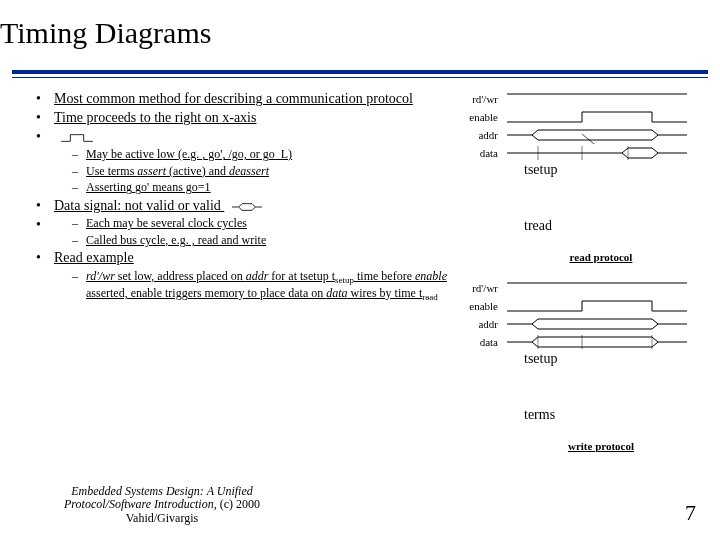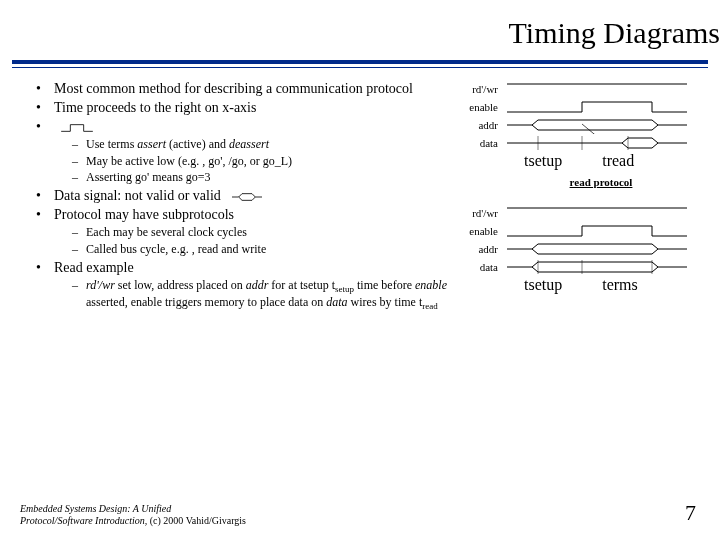--- a/index.html
+++ b/index.html
@@ -4,61 +4,60 @@
 <style>
   * { box-sizing: border-box; margin: 0; padding: 0; }
   body {
     width: 720px; height: 540px;
     font-family: "Times New Roman", Times, serif;
     background: #fff; color: #000;
     position: relative;
     overflow: hidden;
   }
   .title {
-    text-align: right;
+    text-align: left;
     font-size: 30px;
-    padding: 16px 0 10px 0;
-    margin-left: 12px;
+    padding: 16px 0 20px 0;
   }
   .rule {
     height: 8px;
     margin: 0 12px 12px 12px;
     border-top: 4px solid #002a8a;
     border-bottom: 1px solid #002a8a;
     background: transparent;
   }
   .content {
     display: flex;
     padding: 0 20px 0 36px;
     gap: 8px;
   }
-  .left { flex: 1 1 420px; font-size: 14px; line-height: 1.22; }
+  .left { flex: 1 1 420px; font-size: 14px; line-height: 1.22; text-decoration: underline; }
   .right { flex: 0 0 236px; font-size: 10px; }
   ul.lvl1 { list-style: none; padding-left: 0; }
   ul.lvl1 > li { position: relative; padding-left: 18px; margin-bottom: 2px; }
   ul.lvl1 > li::before {
     content: "•"; position: absolute; left: 0; top: 0; font-size: 14px;
   }
   ul.lvl2 { list-style: none; padding-left: 18px; margin-top: 2px; font-size: 12px; }
   ul.lvl2 > li { position: relative; padding-left: 14px; margin-bottom: 2px; }
   ul.lvl2 > li::before {
     content: "–"; position: absolute; left: 0; top: 0;
   }
   .sigsym { display:inline-block; width:38px; height:10px; vertical-align:middle; margin-left:4px; }
   .footer {
-    position: absolute; left: 20px; bottom: 14px; width: 260px;
-    font-size: 10px; font-style: italic; line-height: 1.15;
+    position: absolute; left: 32px; bottom: 14px; width: 260px;
+    font-size: 12px; font-style: italic; text-align: center; line-height: 1.15;
   }
   .page-num { position: absolute; right: 24px; bottom: 14px; font-size: 22px; }
   
   .diagram { margin-bottom: 16px; }
   .diag-row { display:flex; align-items:center; height:18px; }
   .diag-label { width:38px; text-align:right; padding-right:4px; font-size:11px; }
-  .diag-caption { text-align:center; font-size:11px; font-weight:bold; text-decoration:underline; margin-top:6px; padding-left:38px;}
-  .diag-timing { font-size:16px; padding-left:60px; display:flex; gap:40px; }
+  .diag-caption { text-align:center; font-size:11px; font-weight:bold; text-decoration:underline; margin-top:17px; padding-left:38px;}
+  .diag-timing { font-size:14px; padding-left:60px; display:flex; gap:40px;flex-direction:column; }
   .wave { flex:1; }
   svg { display:block; }
   .italic{font-style:italic;}
   .sub{font-size:9px; vertical-align:sub;}
 </style>
 </head>
 <body>
 
 <div class="title">Timing Diagrams</div>
 <div class="rule"></div>
@@ -68,37 +67,36 @@
     <ul class="lvl1">
       <li>Most common method for describing a communication protocol</li>
       <li>Time proceeds to the right on x-axis</li>
       <li>
         <span class="sigsym">
           <svg viewBox="0 0 40 12" width="38" height="10">
               <path d="M1 10 H12 V2 H28 V10 H39" fill="none" stroke="#000" stroke-width="1"></path>
             </svg>
         </span>
         <ul class="lvl2">
+          <li>May be active low (e.g. , go', /go, or go_L)</li>
           <li>
             <span>Use terms </span><span class="italic">assert</span><span> (active) and </span><span class="italic">deassert</span>
           </li>
-          <li>May be active low (e.g. , go', /go, or go_L)</li>
-          <li>Asserting go' means go=3</li>
+          <li>Asserting go' means go=1</li>
         </ul>
       </li>
       <li>
         <span>Data signal: not valid or valid</span>
         <span class="sigsym">
           <svg viewBox="0 0 40 12" width="38" height="10">
               <path d="M2 6 H10 L14 2 H26 L30 6 H38 M10 6 L14 10 H26 L30 6" fill="none" stroke="#000" stroke-width="1"></path>
             </svg>
         </span>
       </li>
       <li>
-        <span>Protocol may have subprotocols</span>
         <ul class="lvl2">
           <li>Each may be several clock cycles</li>
           <li>Called bus cycle, e.g. , read and write</li>
         </ul>
       </li>
       <li>
         <span>Read example</span>
         <ul class="lvl2">
           <li>
             <span class="italic">rd'/wr</span><span> set low, address placed on </span><span class="italic">addr</span><span> for at tsetup t</span><span class="sub">setup</span><span> time before </span><span class="italic">enable</span><span> asserted, enable triggers memory to place data on </span><span class="italic">data</span><span> wires by time t</span><span class="sub">read</span>
@@ -188,20 +186,21 @@
               <line x1="36" y1="2" x2="36" y2="16" stroke="#000" stroke-width="0.5"></line>
               <line x1="80" y1="2" x2="80" y2="16" stroke="#000" stroke-width="0.5"></line>
               <line x1="150" y1="2" x2="150" y2="16" stroke="#000" stroke-width="0.5"></line>
             </svg>
           </div>
       </div>
       <div class="diag-timing">
         <span>tsetup</span>
         <span>terms</span>
       </div>
+      <div class="diag-caption">write protocol</div>
     </div>
   </div>
 </div>
 
 <div class="footer">
   <span>Embedded Systems Design: A Unified</span><br>
   <span>Protocol/Software Introduction, </span><span style="font-style:normal;">(c) 2000 Vahid/Givargis</span>
 </div>
 <div class="page-num">7</div>
 

